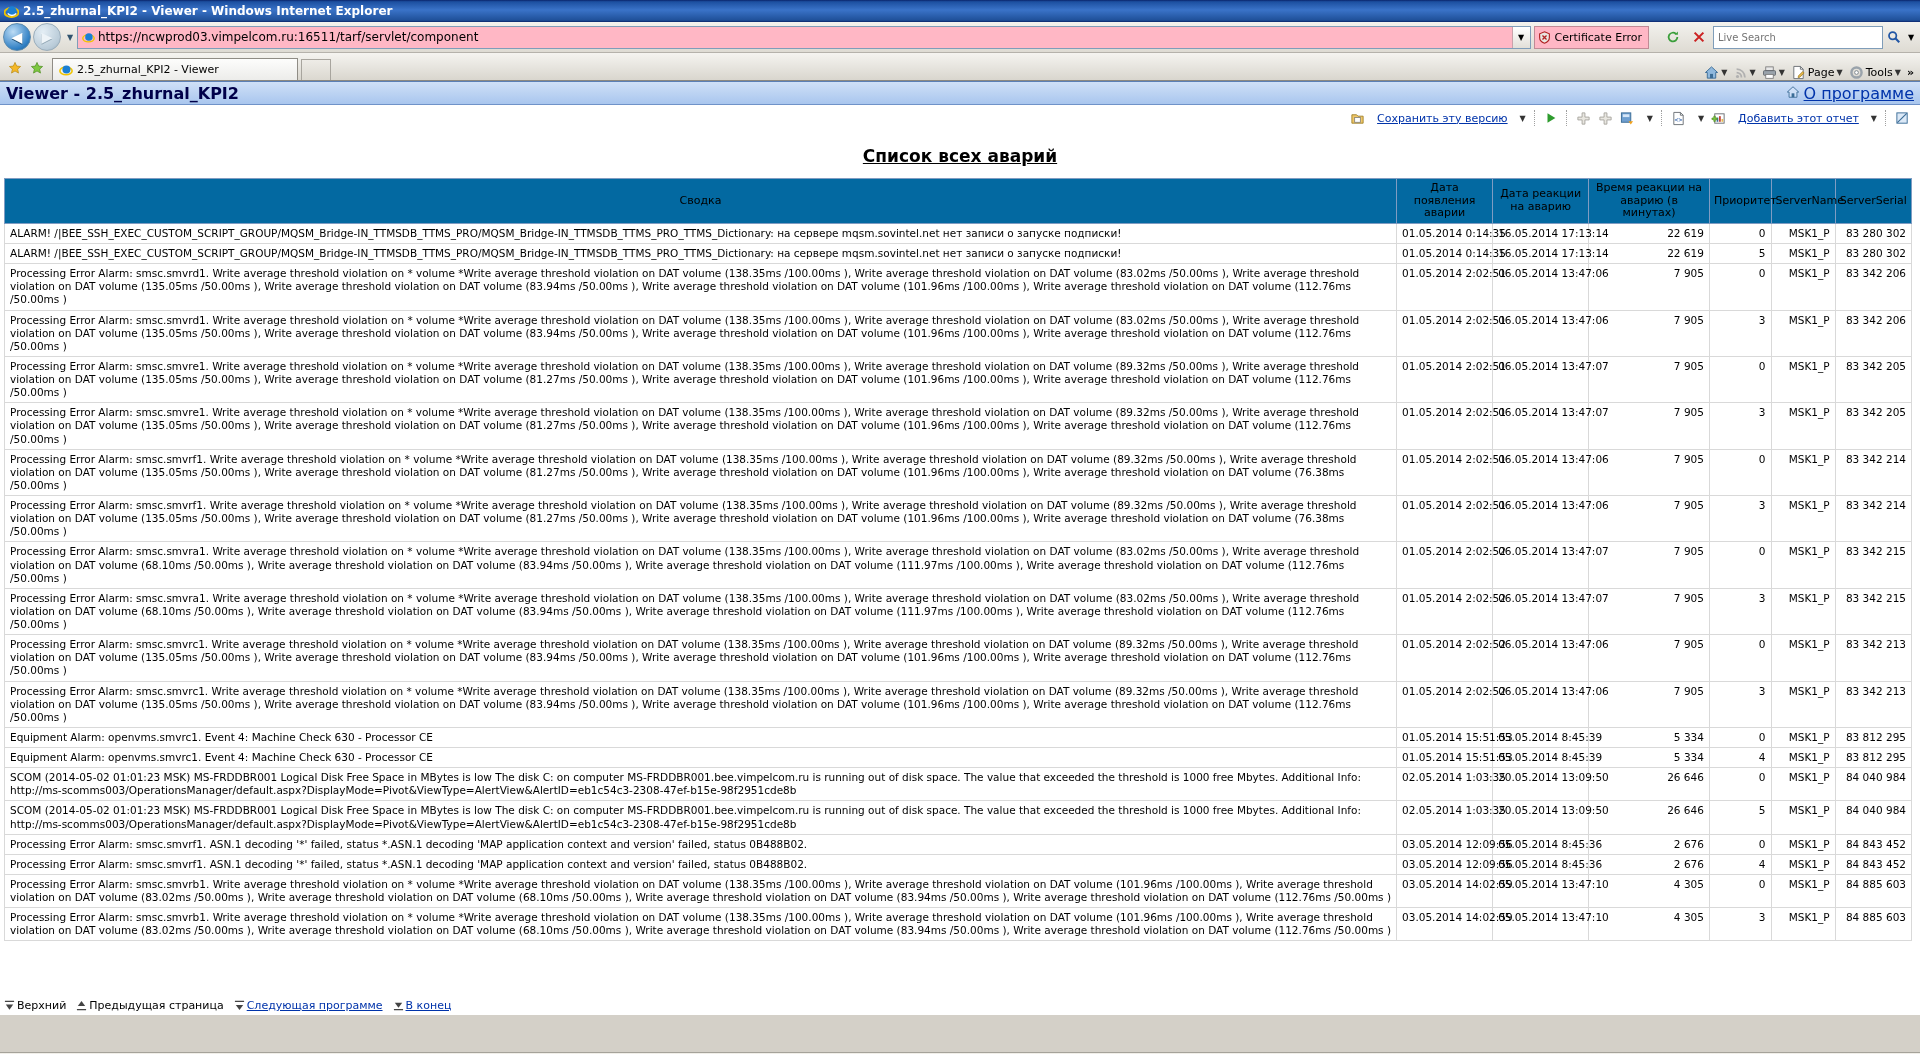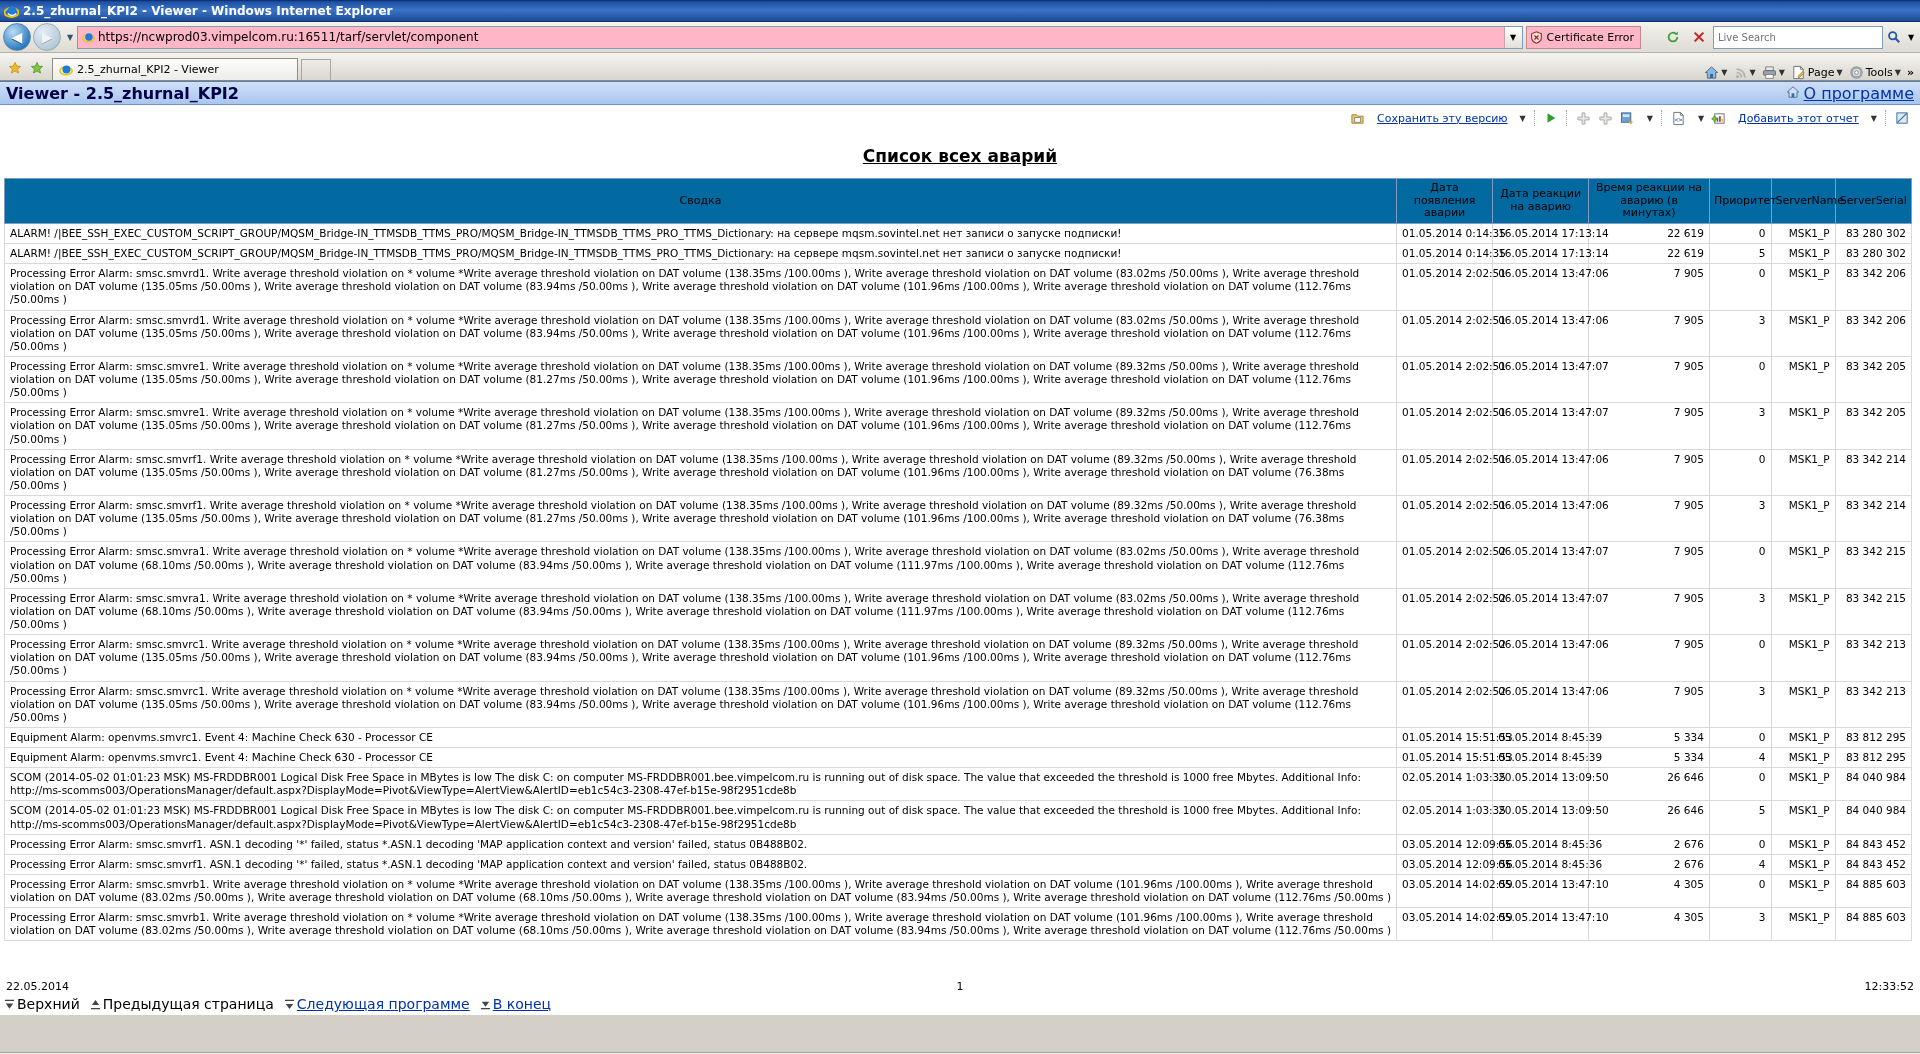--- a/index.html
+++ b/index.html
@@ -38,21 +38,21 @@
     font-size:8px;color:#31536e;flex:0 0 auto;}
   .addrwrap{flex:1 1 auto;display:flex;align-items:stretch;height:21px;
     border:1px solid #7f9db9;background:#ffb7c5;margin-right:3px;min-width:0;}
   .addr-ico{width:20px;display:flex;align-items:center;justify-content:center;flex:0 0 auto;}
   .addr-text{flex:1 1 auto;display:flex;align-items:center;font-size:12px;color:#000;
     overflow:hidden;white-space:nowrap;}
   .addr-caret{width:17px;flex:0 0 auto;border-left:1px solid #c8a3ab;
     background:linear-gradient(to bottom,#fff,#e2dfd8);
     display:flex;align-items:center;justify-content:center;font-size:8px;}
   .certerr{display:flex;align-items:center;height:21px;background:#ffb7c5;
-    border:1px solid #c08a95;padding:0 6px 0 3px;margin-right:20px;flex:0 0 auto;
+    border:1px solid #c08a95;padding:0 6px 0 3px;margin-right:12px;flex:0 0 auto;
     font-size:11px;color:#000;white-space:nowrap;}
   .sqbtn{width:22px;height:21px;flex:0 0 auto;display:flex;align-items:center;justify-content:center;
     border:1px solid transparent;margin-right:2px;font-size:13px;}
   .searchwrap{width:168px;height:21px;border:1px solid #7f9db9;background:#fff;flex:0 0 auto;
     display:flex;align-items:center;}
   .searchwrap input{border:0;outline:0;width:100%;height:100%;padding:0 4px;font-size:10px;
     color:#808080;font-family:inherit;background:transparent;}
   .searchgo{width:22px;height:21px;flex:0 0 auto;display:flex;align-items:center;justify-content:center;}
   .searchdrop{width:12px;height:21px;flex:0 0 auto;display:flex;align-items:center;justify-content:center;font-size:8px;}
   
@@ -103,21 +103,21 @@
   .colw-t{width:98px;}
   .colw-p{width:50px;}
   .colw-sn{width:52px;}
   .colw-ss{width:62px;}
   
   .rptfoot{position:absolute;left:0;right:0;bottom:0;}
   .rptfoot .line1{display:flex;font-size:11px;padding:0 6px 2px 6px;}
   .rptfoot .line1 .c{flex:1 1 0;text-align:center;}
   .rptfoot .line1 .r{flex:1 1 0;text-align:right;}
   .rptfoot .line1 .l{flex:1 1 0;text-align:left;}
-  .pager{display:flex;align-items:center;gap:4px;font-size:14px;padding:1px 4px 3px 4px;}
+  .pager{display:flex;align-items:center;gap:4px;font-size:11px;padding:1px 4px 3px 4px;}
   .pager .pi{display:flex;align-items:center;gap:2px;margin-right:6px;}
   .pager .dis{color:#000;}
   
   .statusbar{height:22px;background:linear-gradient(to bottom,#f1efe9,#d8d5cd);
     border-top:1px solid #a5a29a;display:flex;align-items:center;font-size:11px;margin-top:37px;}
   .sb-cell{height:16px;border:1px solid #b8b5ad;border-top-color:#8f8c85;border-left-color:#8f8c85;
     background:#ece9e3;margin:0 1px;display:flex;align-items:center;padding:0 4px;}
   .sb-done{width:1348px;}
   .sb-sm{width:26px;}
   .sb-zone{width:150px;gap:1px;}
@@ -532,25 +532,20 @@
           <td class="dt">05.05.2014 13:47:10</td>
           <td class="num">4 305</td>
           <td class="num">3</td>
           <td class="num">MSK1_P</td>
           <td class="num">84 885 603</td>
         </tr>
       </tbody>
   </table>
 
   <div class="rptfoot">
-    <div class="line1">
-      <span class="l">22.05.2014</span>
-      <span class="c">1</span>
-      <span class="r">12:33:52</span>
-    </div>
     <div class="pager">
       <span class="pi">
         <svg viewBox="0 0 12 12" width="11" height="11">
           <path d="M1 1.5 H11" stroke="#444" stroke-width="1.4"></path>
           <path d="M6 10.5 L2 5 H10 Z" fill="#444"></path>
         </svg>
         <span class="dis">Верхний</span>
       </span>
       <span class="pi">
         <svg viewBox="0 0 12 12" width="11" height="11">

